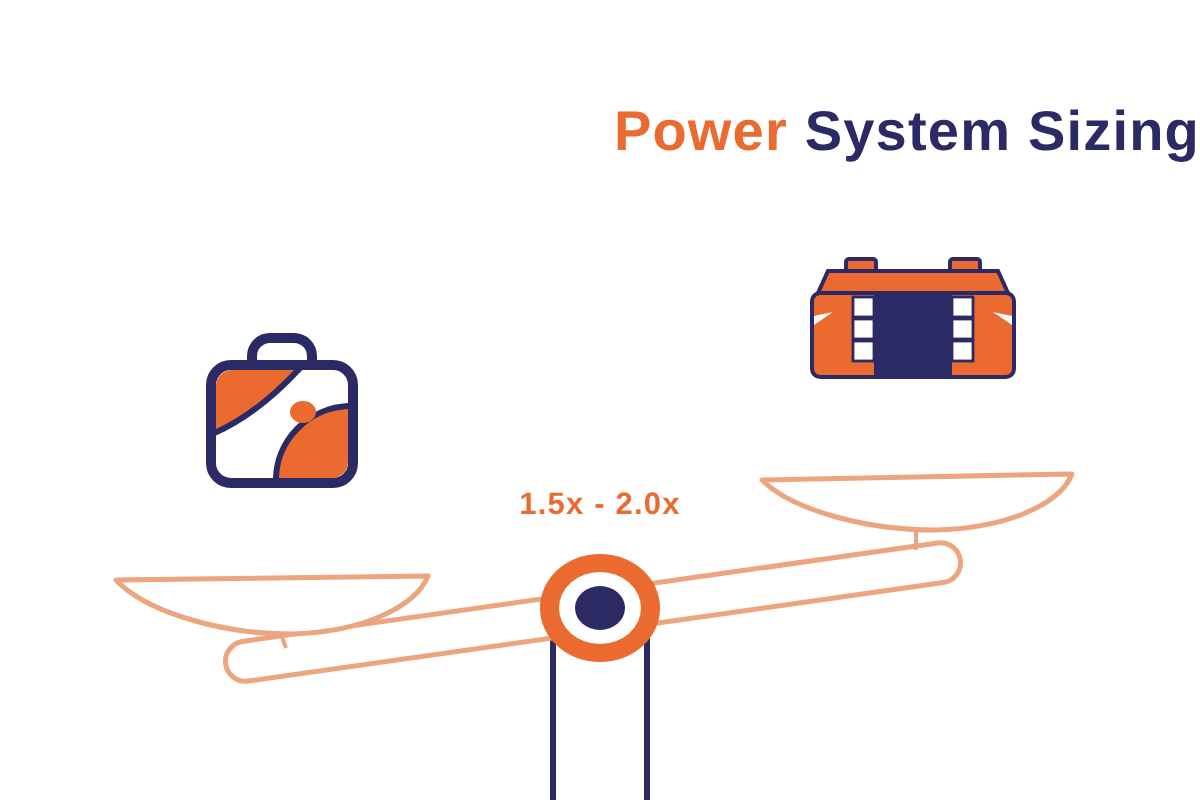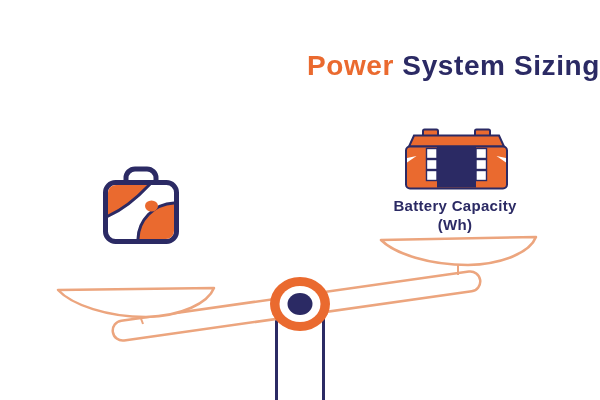--- a/index.html
+++ b/index.html
@@ -50,26 +50,23 @@
   .s-navy15{stroke:var(--navy);stroke-width:1.4;}
   .nofill{fill:none;}
 </style>
 </head>
 <body>
 
 <div class="stage">
 
   <div class="title"><span class="hl">Power</span> <span>System Sizing</span></div>
 
+  <div class="ratio">1.5x - 2.0x</div>
 
 
-  <div class="label label-right">
-    <div>Battery Capacity</div>
-    <div>(Wh)</div>
-  </div>
 
   <svg width="600" height="400" viewBox="0 0 600 400">
     <defs>
       <clipPath id="inv-clip">
           <rect x="108" y="185" width="66" height="54" rx="8"></rect>
         </clipPath>
     </defs>
 
     <g>
       <line class="post" x1="276.5" y1="308" x2="276.5" y2="400"></line>

